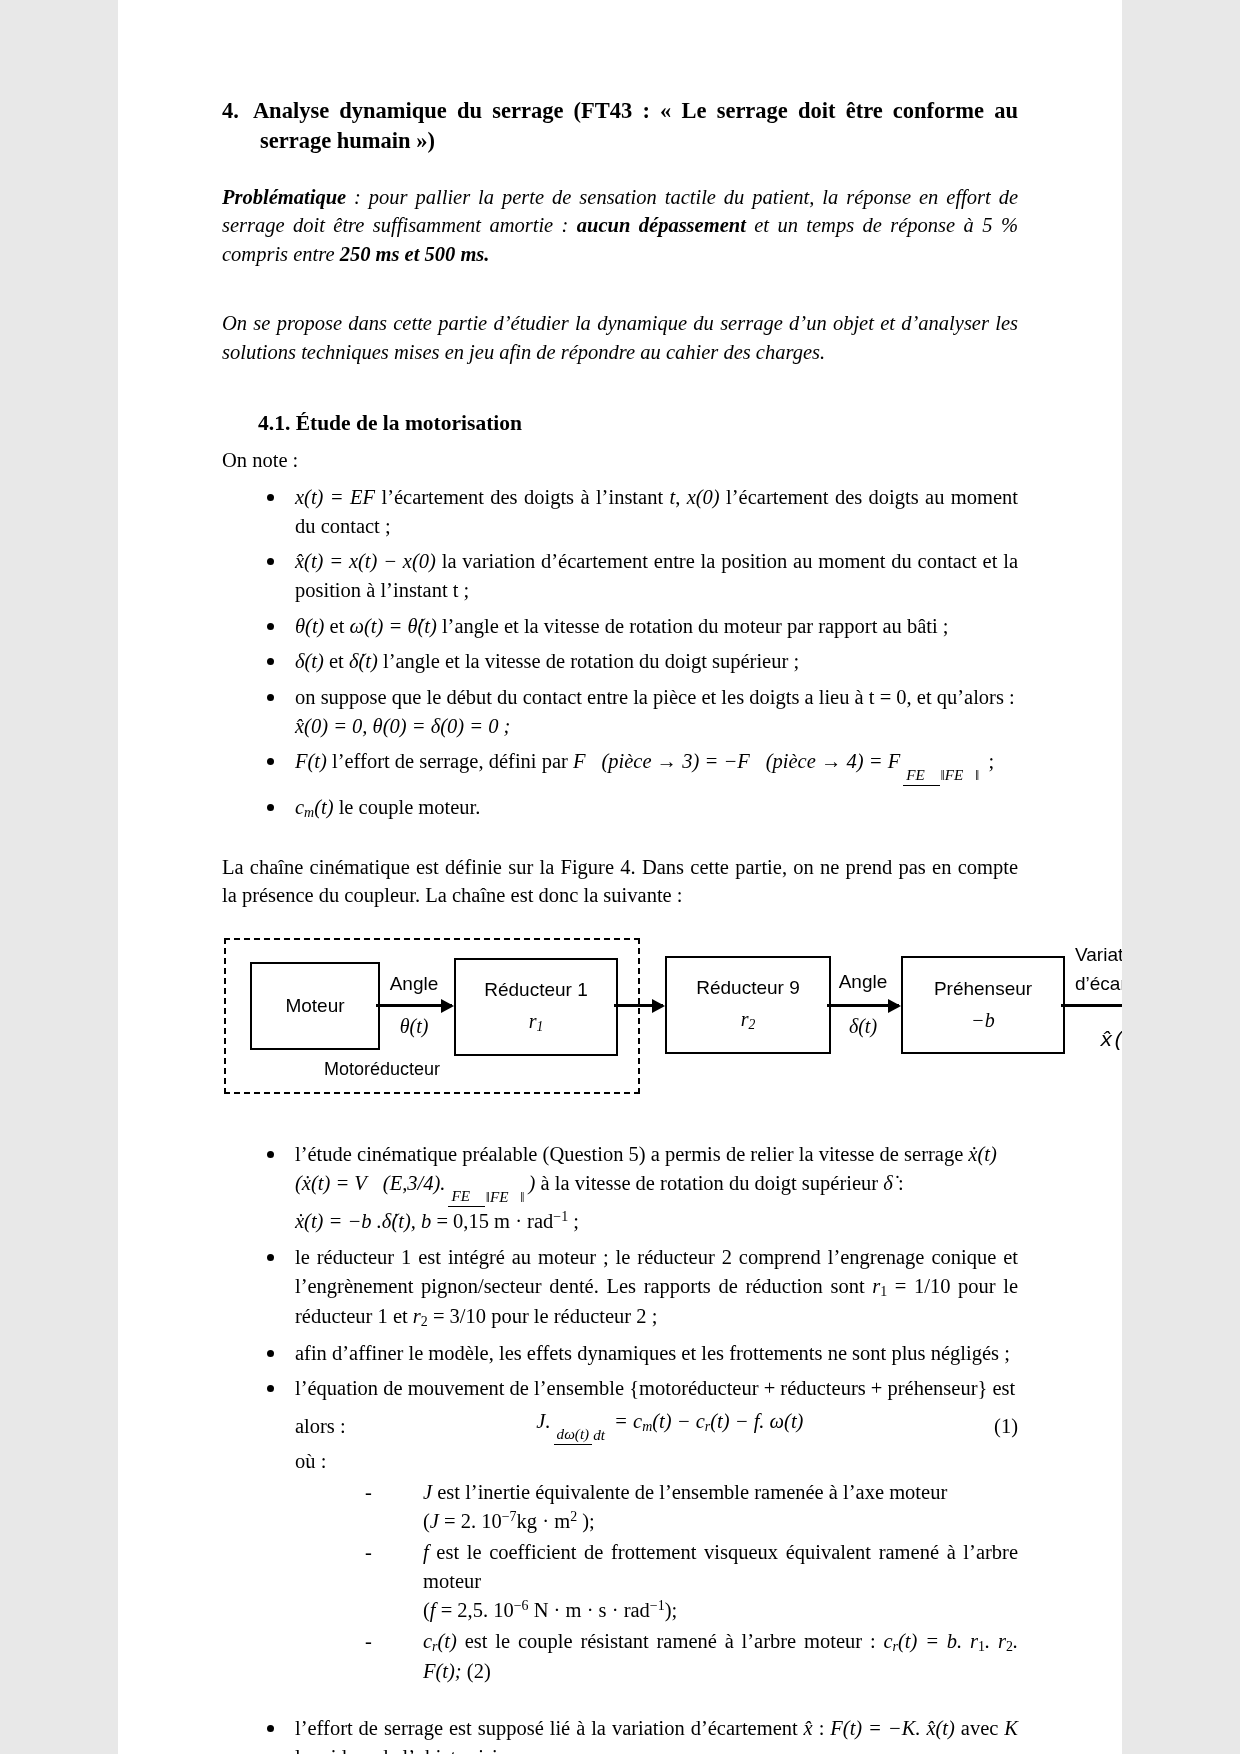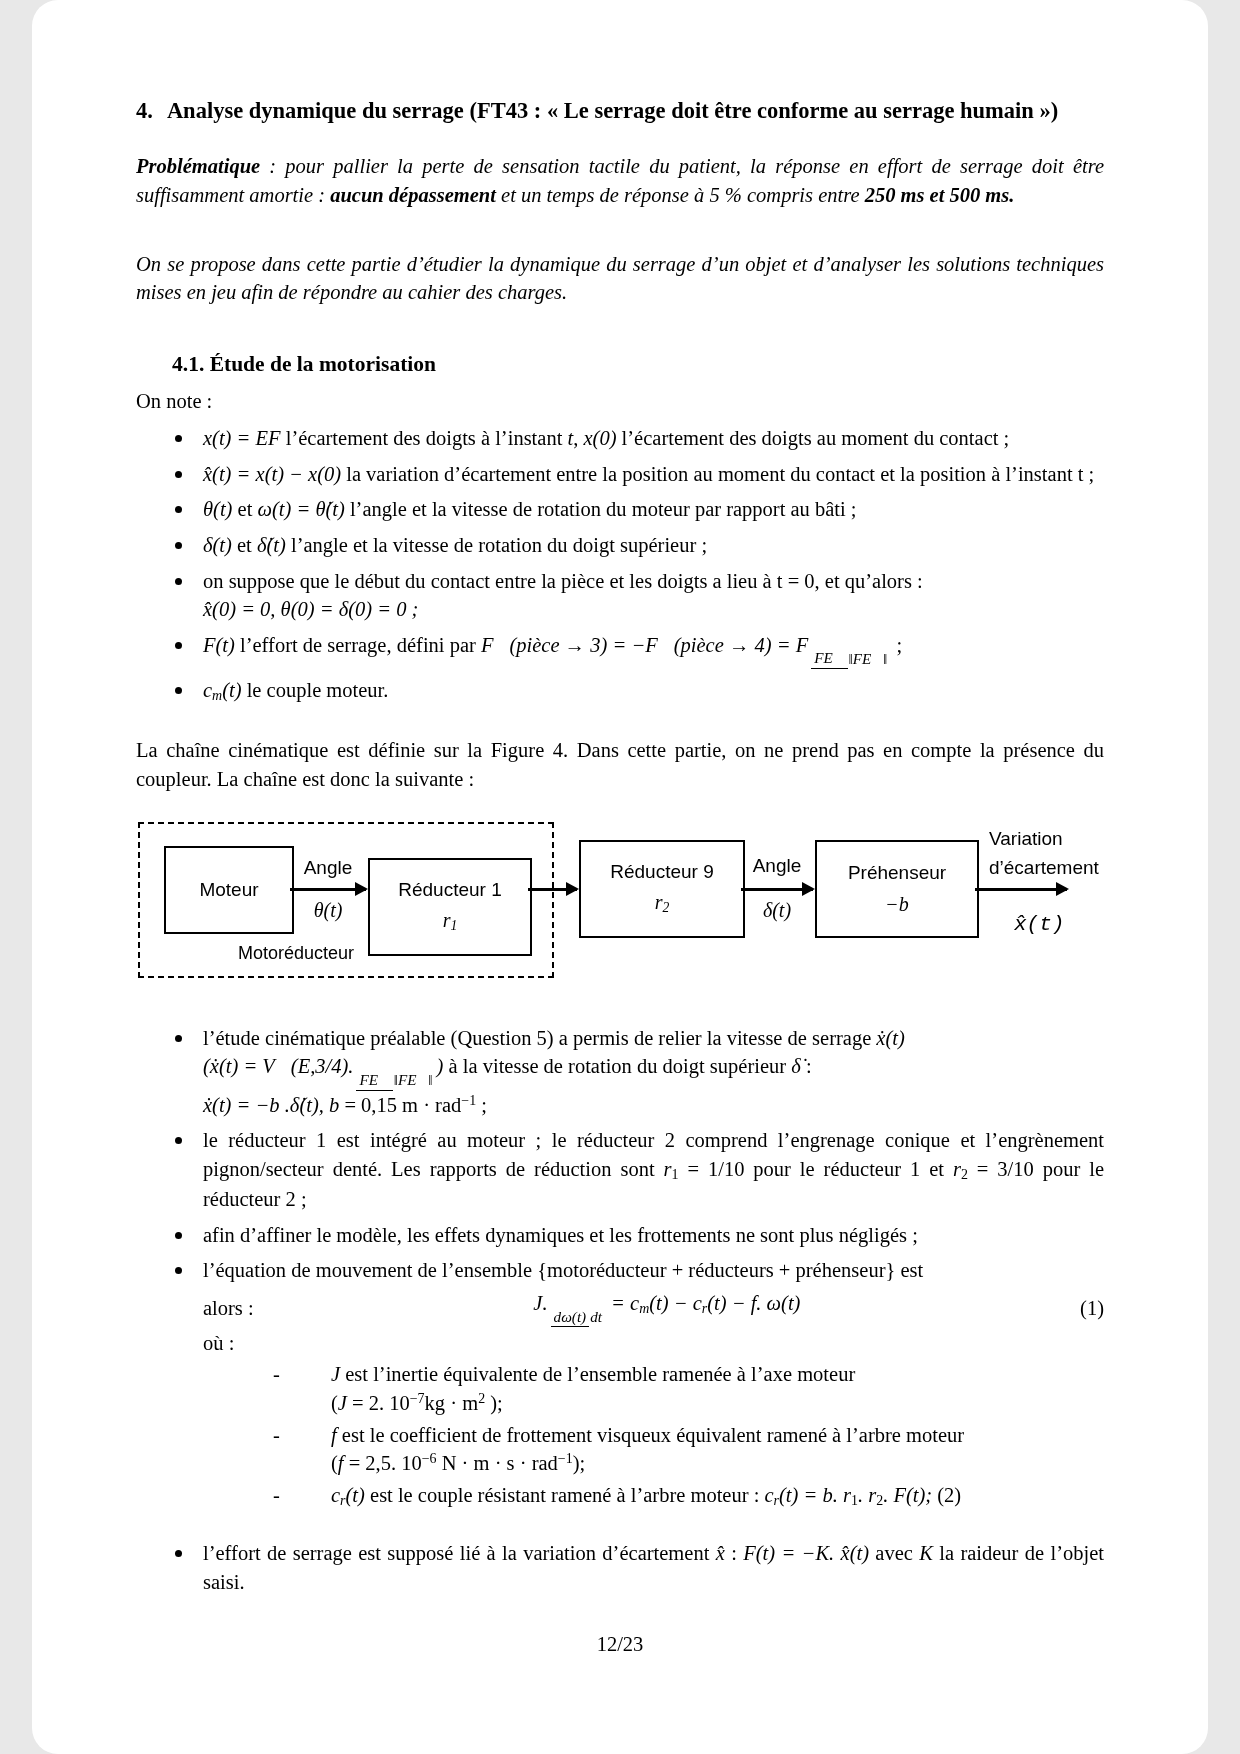--- a/index.html
+++ b/index.html
@@ -1,20 +1,20 @@
 <!DOCTYPE html>
 <html><head>
 <meta charset="utf-8">
 <style>
   html,body{margin:0;padding:0;background:#e8e8e8;}
   .page{
-    width:1176px;height:1754px;box-sizing:border-box;background:#ffffff;color:#000;
+    width:1004px;height:1754px;box-sizing:border-box;background:#ffffff;color:#000;
     padding:96px 104px 42px 104px;overflow:hidden;
     font-family:"Liberation Serif","DejaVu Serif",serif;
-    font-size:20.5px;line-height:1.4;margin:0 auto;position:relative;border-radius:26px;
+    font-size:20.5px;line-height:1.4;margin:0 auto;position:relative;
   }
   
   .s-rm{}
   .s-it{font-style:italic}
   .s-bi{font-style:italic;font-weight:700}
   .s-mi{font-style:italic}
   .s-sub{font-size:0.68em;vertical-align:-0.25em}
   .s-subi{font-size:0.68em;vertical-align:-0.25em;font-style:italic}
   .s-sup{font-size:0.68em;vertical-align:0.5em}
   .frac{display:inline-flex;flex-direction:row;align-items:center;vertical-align:-0.75em;
@@ -24,21 +24,21 @@
   
   h1.h{font-size:22.5px;font-weight:700;margin:0 0 26px 0;line-height:1.35;
        padding-left:38px;text-indent:-38px;text-align:justify}
   h1 .hnum{margin-right:14px}
   .para{margin:0 0 10px 0;text-align:justify}
   .prob{margin-bottom:40px}
   .intro{margin-bottom:42px}
   h2.sub{font-size:21.5px;font-weight:700;margin:0 0 8px 36px}
   .onnote{margin:0 0 8px 0}
   ul.blist{list-style:none;margin:0;padding:0 0 0 67px}
-  ul.blist>li{position:relative;margin:0 0 7px 0;text-align:justify}
+  ul.blist>li{position:relative;margin:0 0 7px 6px;text-align:justify}
   ul.blist>li::before{content:"";position:absolute;left:-28px;top:11px;width:7px;height:7px;
         border-radius:50%;background:#000}
   .chaine{margin:30px 0 16px 0}
   
   .eqrow{display:flex;align-items:center;margin:4px 0 2px 0}
   .eqpre{flex:none}
   .eqbody{flex:1;text-align:center}
   .eqnum{flex:none}
   ul.dlist{list-style:none;margin:2px 0 0 0;padding:0 0 0 128px}
   ul.dlist>li{position:relative;margin:0 0 3px 0;text-align:justify}
@@ -46,21 +46,21 @@
   li.lastb{margin-top:28px !important}
   .footer{text-align:center;margin-top:34px}
   
   .fig{position:relative;height:178px;margin:14px 0 36px 0;
        font-family:"Liberation Sans","DejaVu Sans",sans-serif;font-size:19px;line-height:1.25}
   .dashed{position:absolute;left:2px;top:12px;width:412px;height:152px;border:2px dashed #000}
   .bx{position:absolute;border:2px solid #000;background:#fff;display:flex;flex-direction:column;
       align-items:center;justify-content:center;gap:7px;text-align:center}
   .bx .msym{font-family:"Liberation Serif","DejaVu Serif",serif;font-style:italic;font-size:20px}
   .b-moteur{left:28px;top:36px;width:126px;height:84px}
-  .b-red1{left:232px;top:48px;width:160px;height:94px}
+  .b-red1{left:232px;top:32px;width:160px;height:94px}
   .b-red2{left:443px;top:30px;width:162px;height:94px}
   .b-preh{left:679px;top:30px;width:160px;height:94px}
   .arrow{position:absolute;height:3px;background:#000;top:78px}
   .arrow::after{content:"";position:absolute;right:-2px;top:50%;transform:translateY(-50%);
       border-left:13px solid #000;border-top:7px solid transparent;border-bottom:7px solid transparent}
   .ar1{left:154px;width:76px}
   .ar2{left:392px;width:49px}
   .ar3{left:605px;width:72px}
   .ar4{left:839px;width:92px}
   .alabel{position:absolute;text-align:center}

